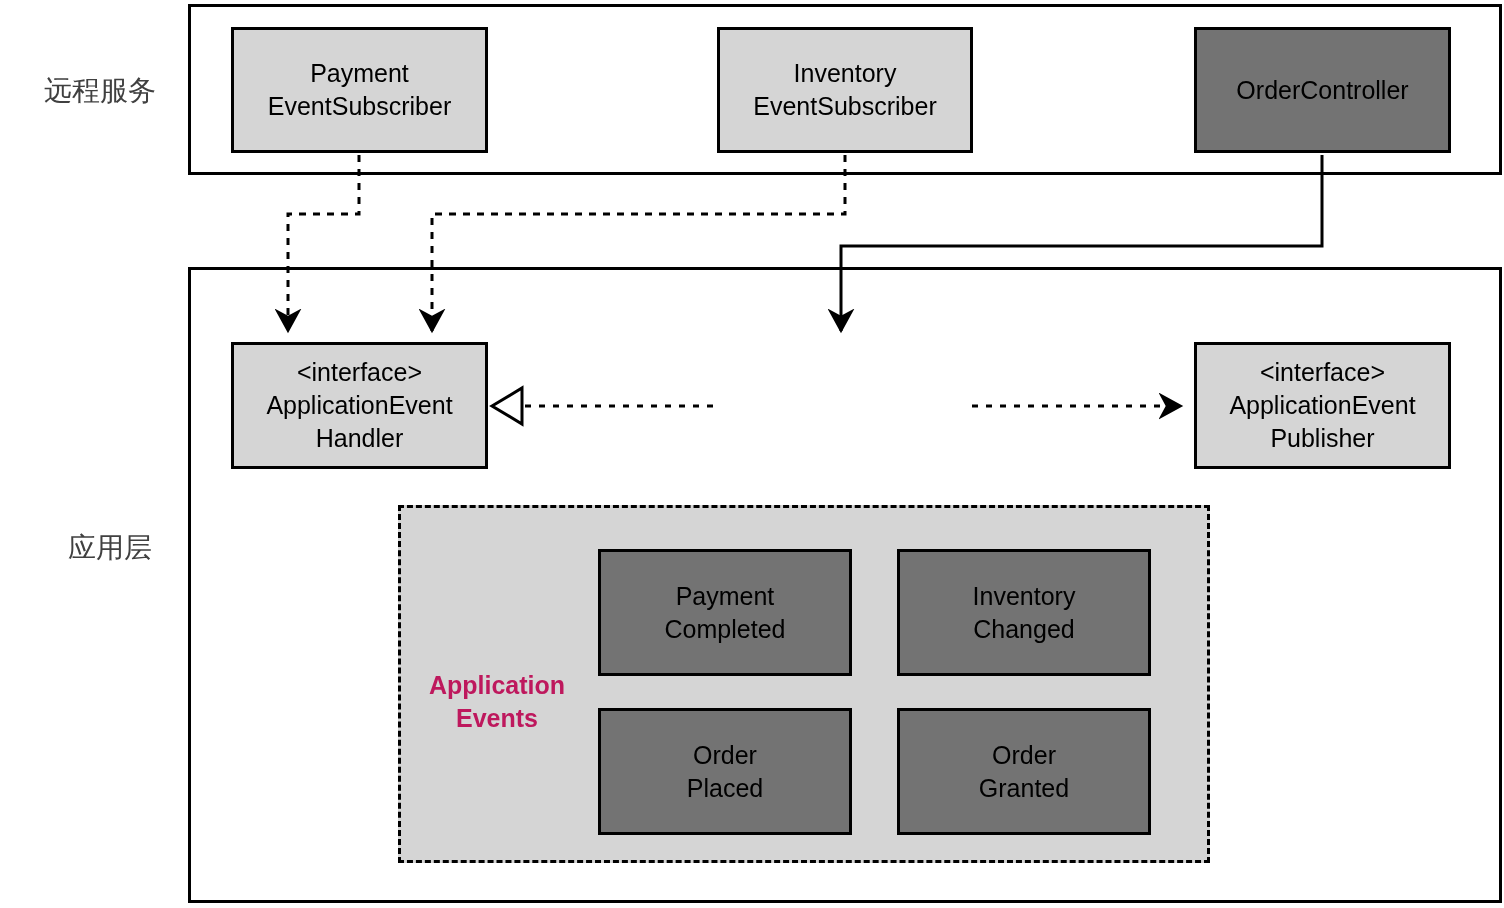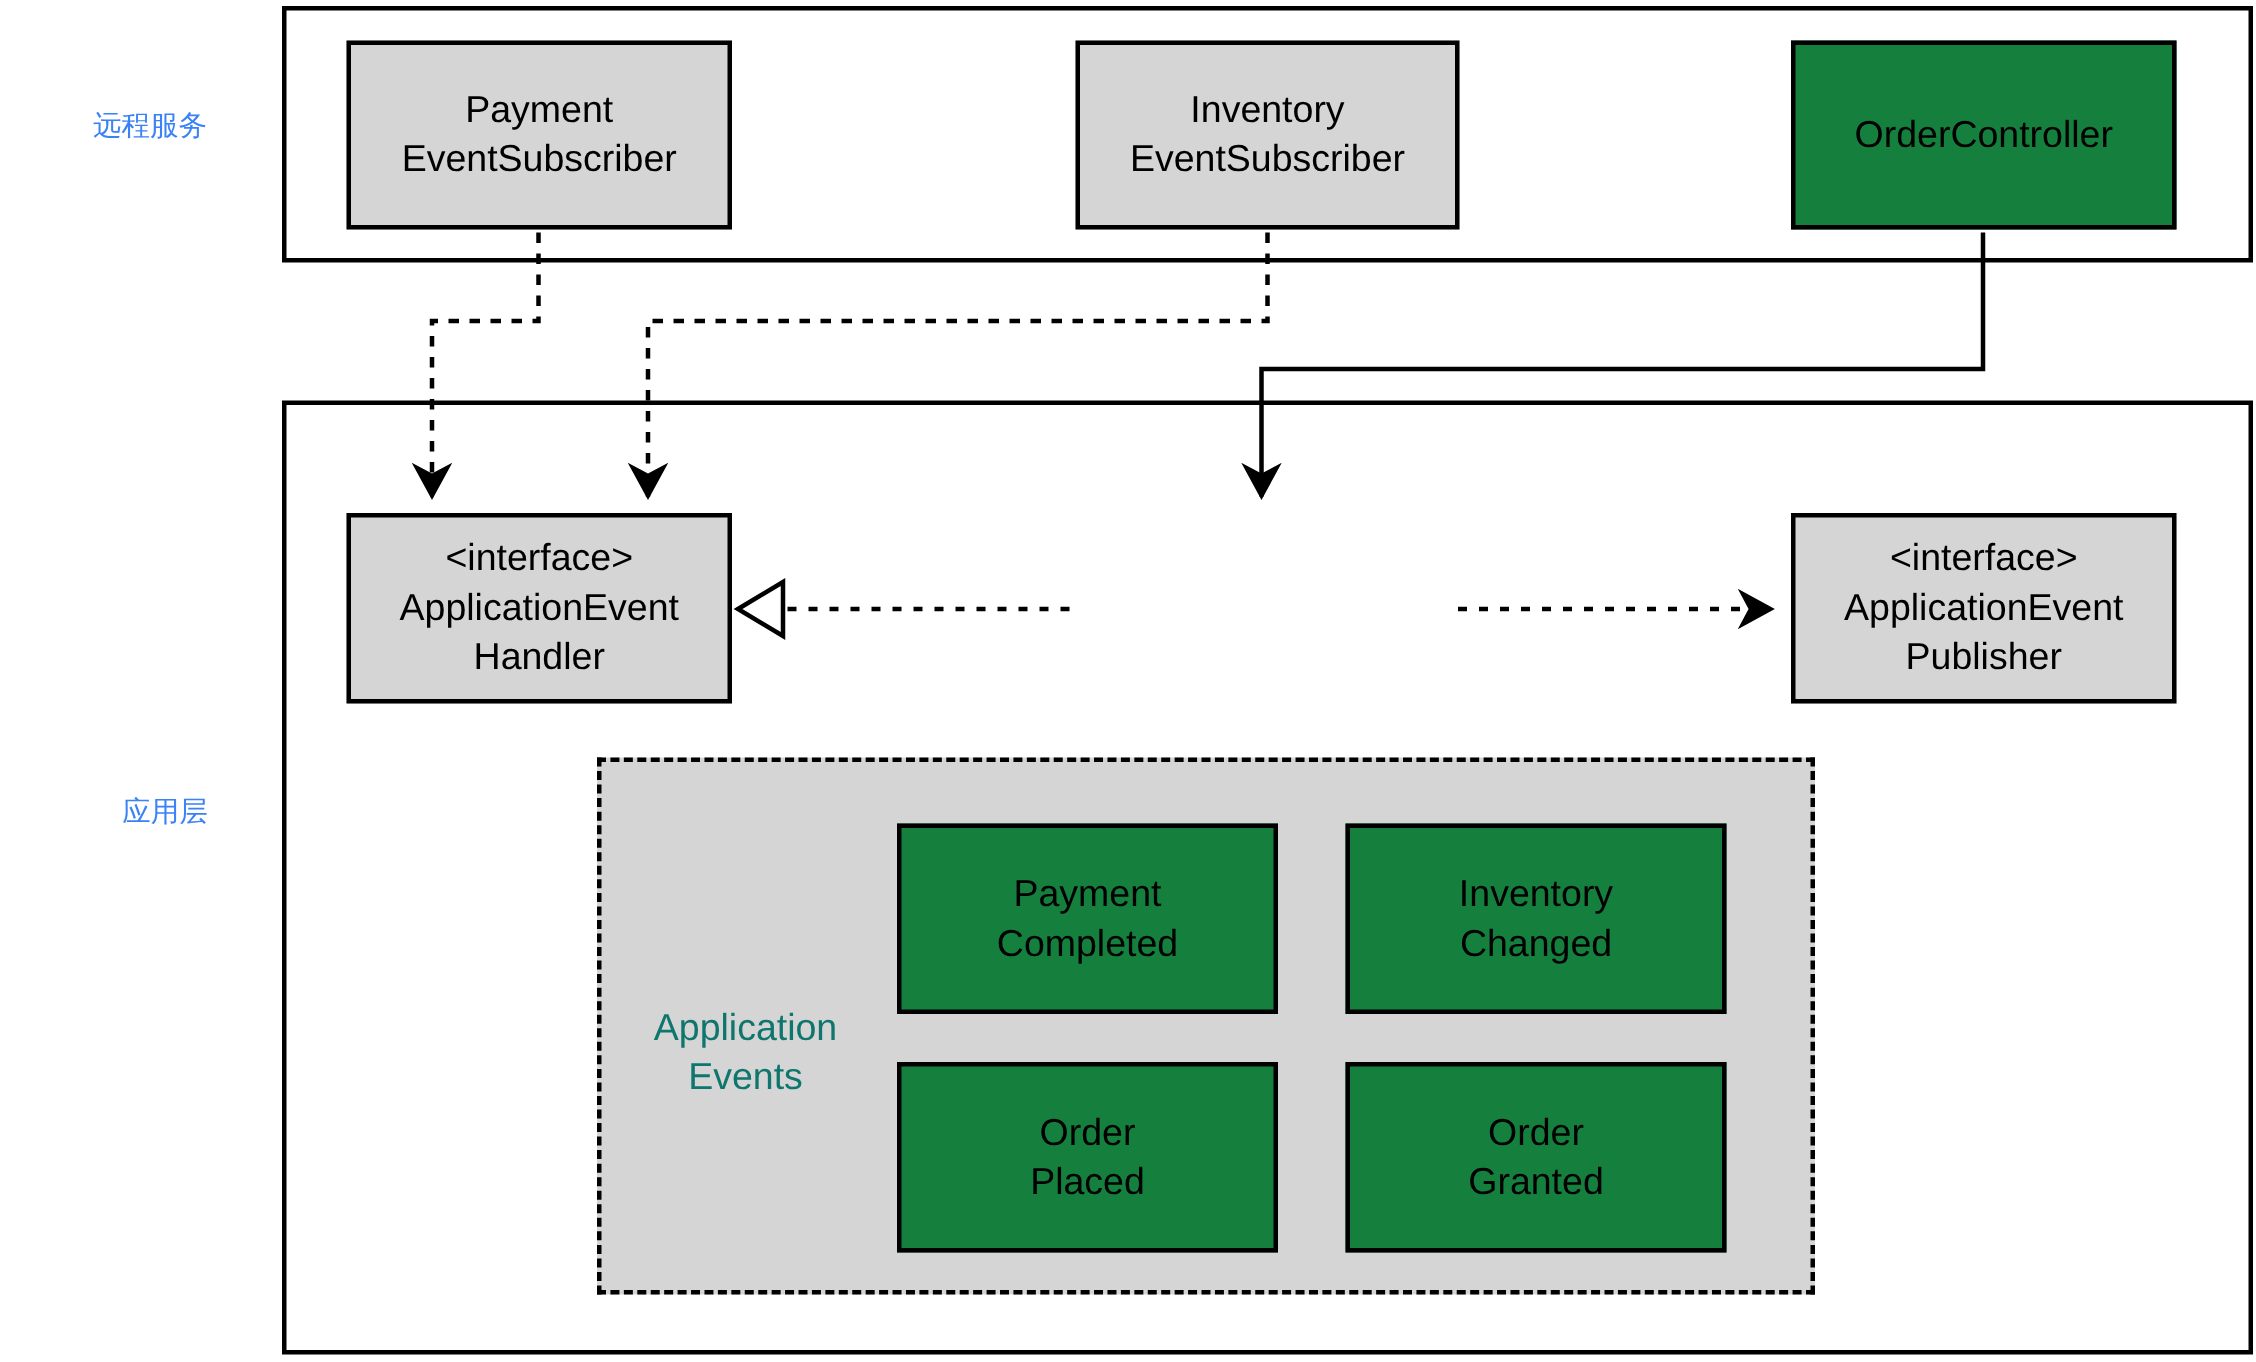--- a/index.html
+++ b/index.html
@@ -19,59 +19,60 @@
   }
   
   .layer-box {
     position: absolute;
     box-sizing: border-box;
     border: 3px solid #000000;
     background: transparent;
   }
   .layer-label {
     position: absolute;
-    font-size: 19px;
-    color: #3b82f6;
+    font-size: 28px;
+    color: #404040;
     line-height: 1.2;
     white-space: nowrap;
     text-align: center;
   }
   
   .node {
     position: absolute;
     box-sizing: border-box;
     border: 3px solid #000000;
     display: flex;
     align-items: center;
     justify-content: center;
     text-align: center;
     font-size: 25px;
     line-height: 1.32;
     color: #000000;
-    background: #15803d;
+    background: #737373;
     z-index: 4;
   }
   .node.filled { background: #d5d5d5; }
   .node .lines { display: block; white-space: pre-line; }
   
   .events-group {
     position: absolute;
     box-sizing: border-box;
     border: 3px dashed #000000;
     background: #d5d5d5;
     z-index: 2;
   }
   .events-group-label {
     position: absolute;
     font-size: 25px;
     line-height: 1.32;
-    color: #0f766e;
+    color: #be185d;
     text-align: center;
     white-space: pre-line;
     z-index: 3;
+    font-weight: bold;
   }
   
   .edges {
     position: absolute;
     left: 0; top: 0;
     width: 1504px;
     height: 908px;
     z-index: 3;
     pointer-events: none;
   }

